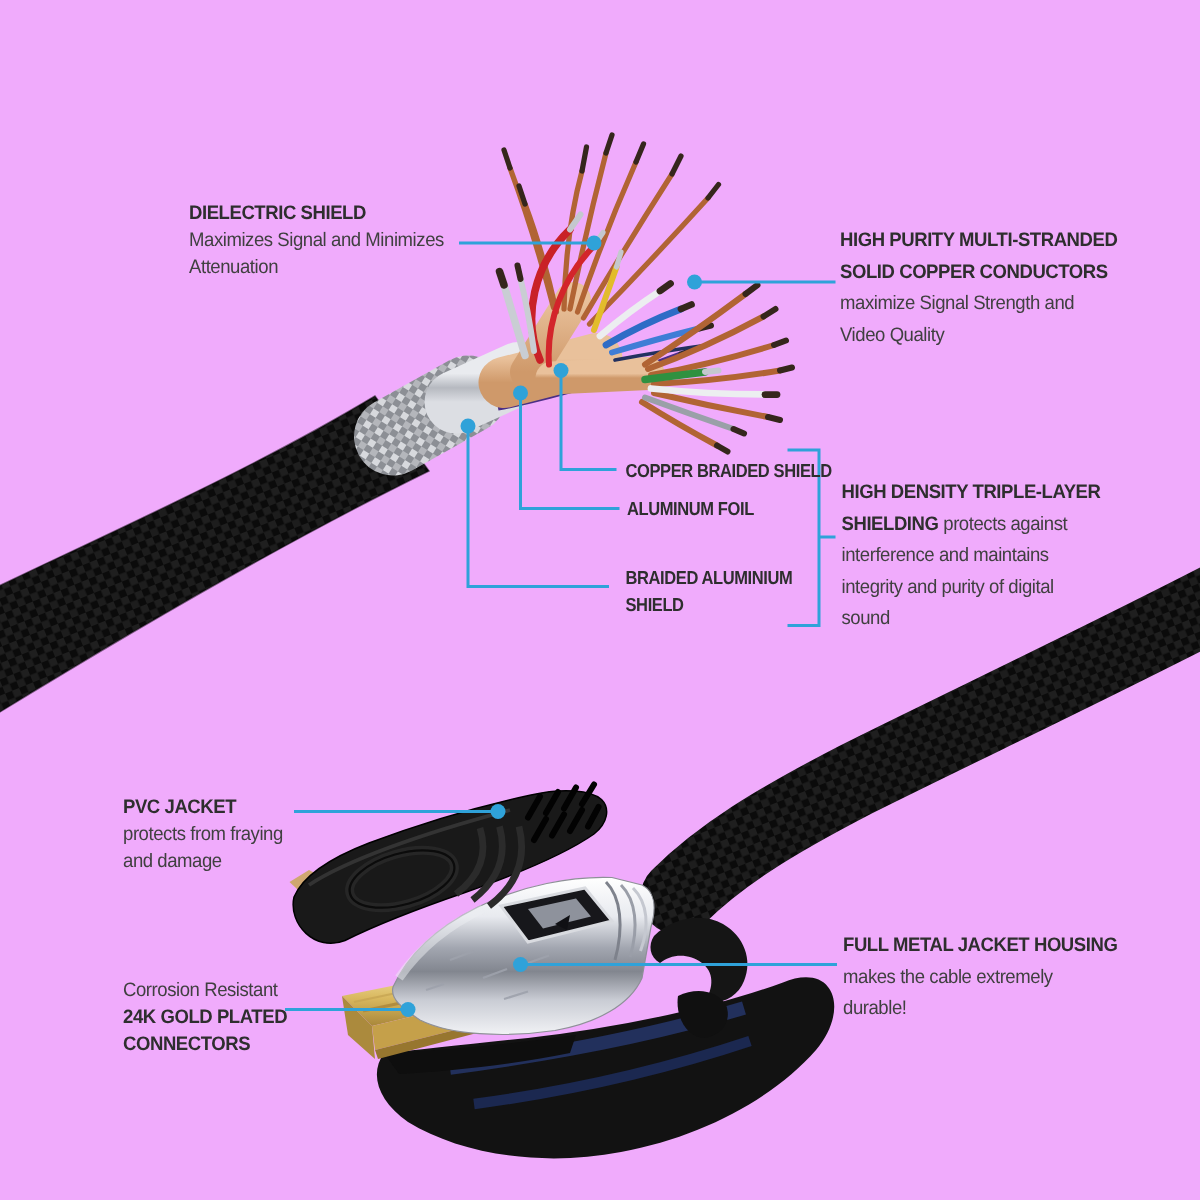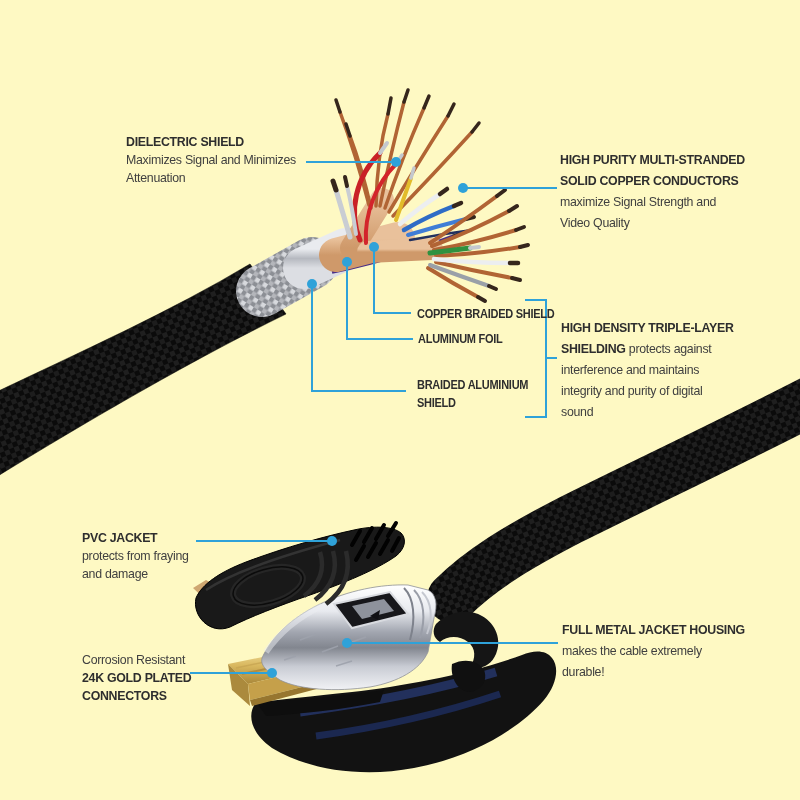--- a/index.html
+++ b/index.html
@@ -1,16 +1,16 @@
 <!DOCTYPE html>
 <html><head>
 <meta charset="utf-8">
 <style>
   html,body{margin:0;padding:0;background:#ffffff;}
-  .canvas{position:relative;width:800px;height:800px;background:#fef9c3;overflow:hidden;
+  .canvas{position:relative;width:800px;height:800px;background:#f0abfc;overflow:hidden;
           font-family:"Liberation Sans", sans-serif;}
   .art{position:absolute;left:0;top:0;}
   .lbl{position:absolute;color:#404040;font-size:13px;line-height:18px;letter-spacing:-0.3px;
        transform:scaleX(0.95);transform-origin:0 0;white-space:nowrap;}
   .lbl b{color:#2e2e2e;}
   .lh21{line-height:21px;}
   .shield-lbl{font-weight:bold;color:#2e2e2e;font-size:12.5px;transform:scaleX(0.88);}
   .line{display:block;}
 </style>
 </head>

